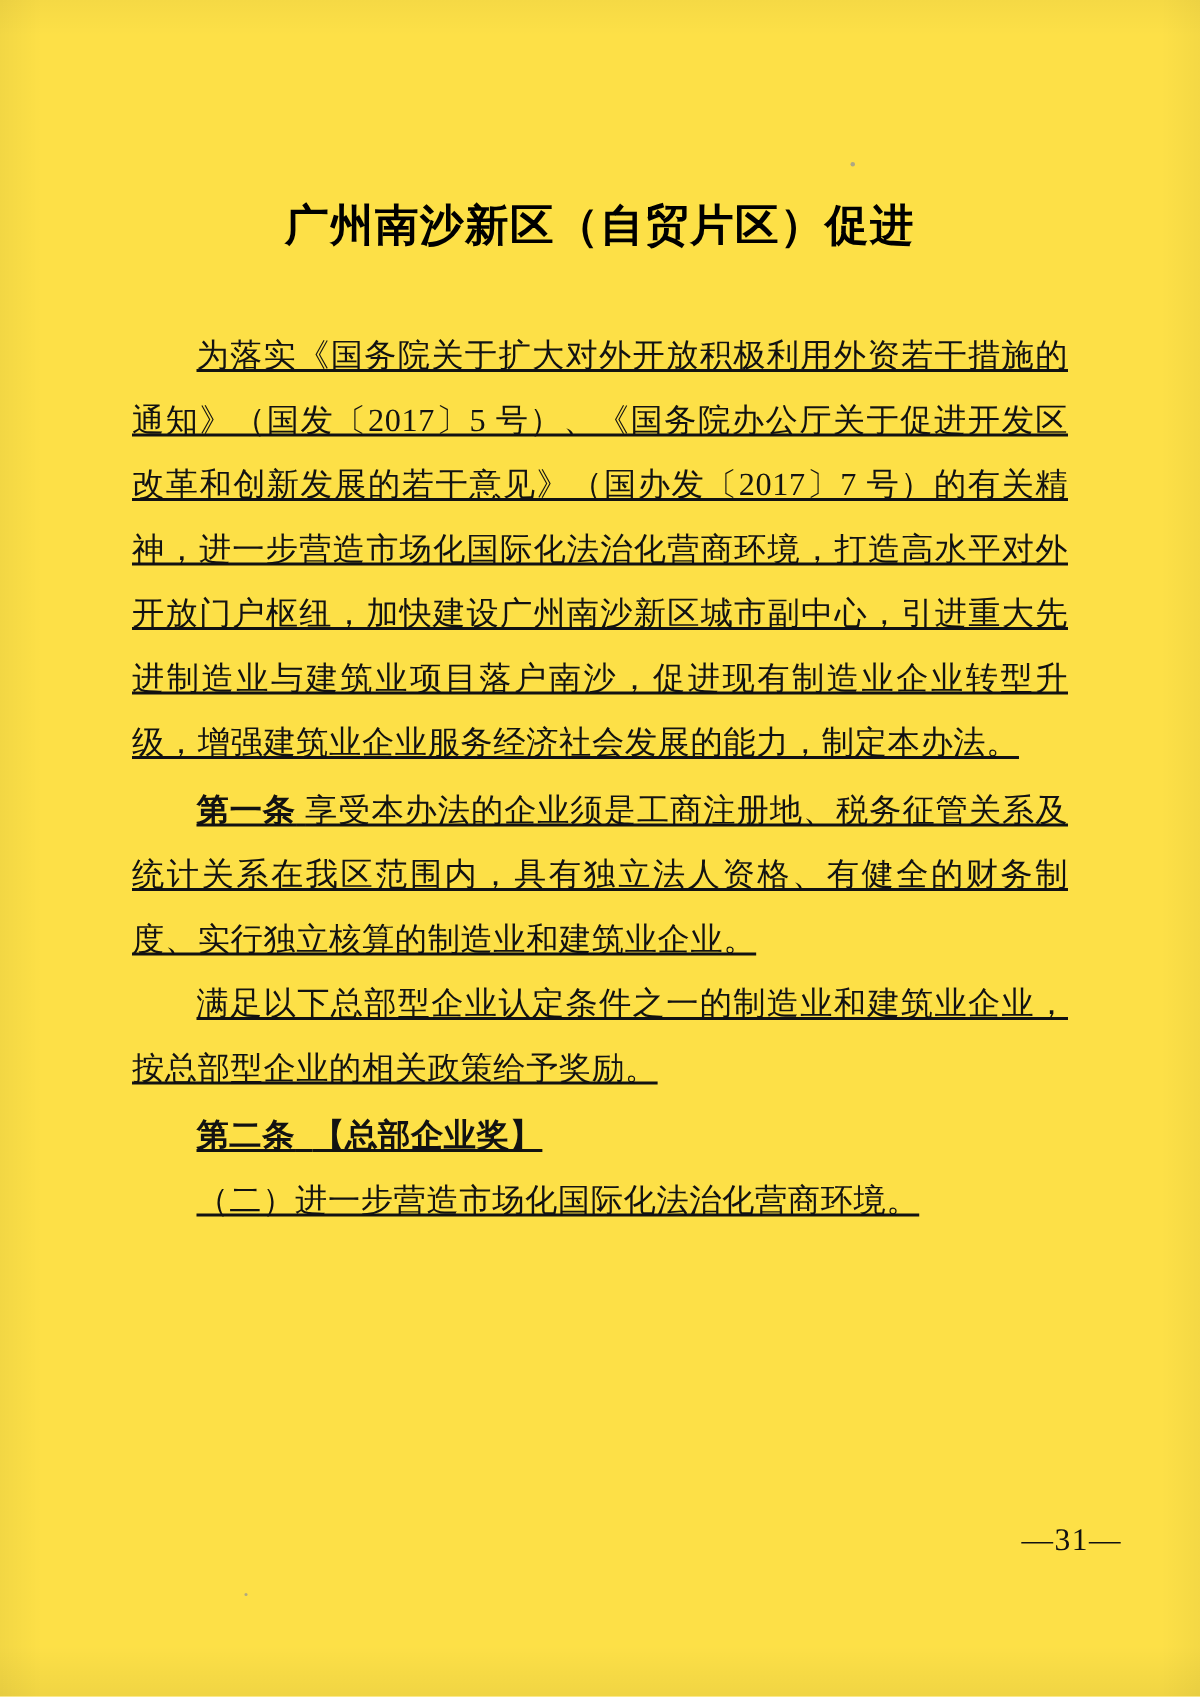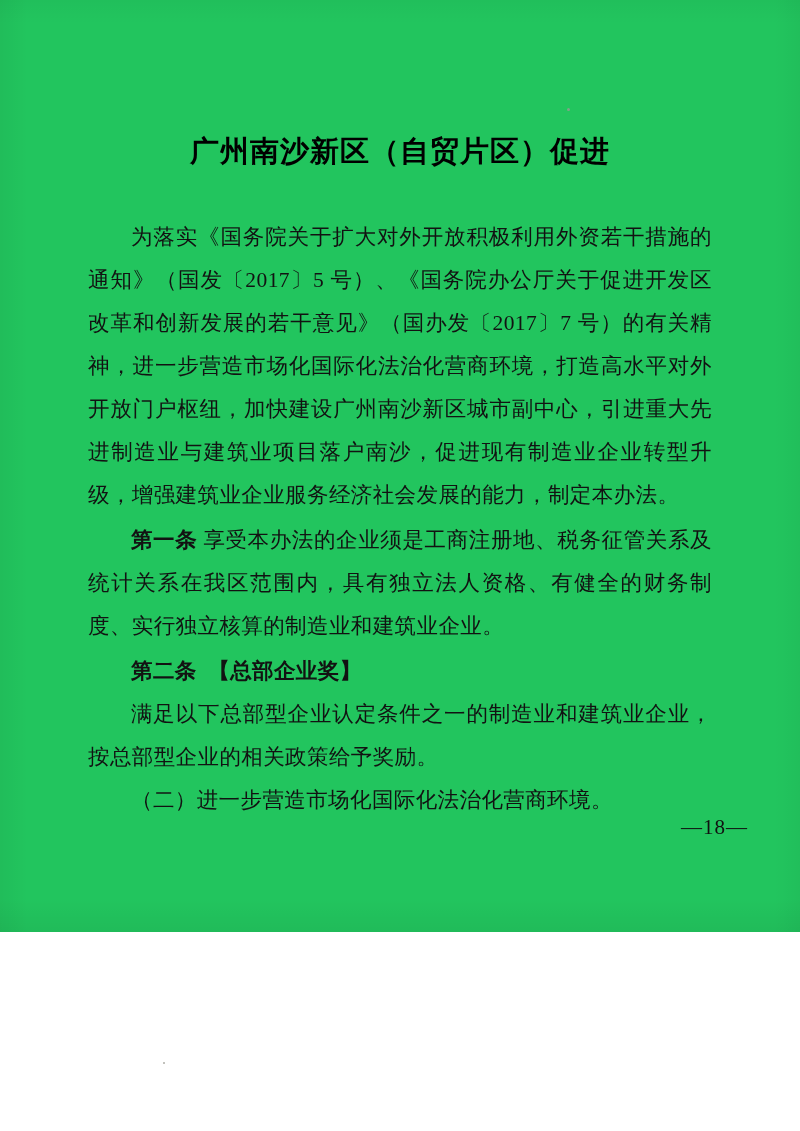--- a/index.html
+++ b/index.html
@@ -10,22 +10,22 @@
     width: 800px;
     height: 1131px;
     background: #ffffff;
     font-family: "Liberation Serif", "DejaVu Serif", serif;
     color: #111111;
     overflow: hidden;
   }
   .page {
     position: relative;
     width: 800px;
-    height: 932px;
-    background: #22c55e;
+    height: 1131px;
+    background: #fde047;
     box-sizing: border-box;
   }
   
   .page::before {
     content: "";
     position: absolute;
     inset: 0;
     pointer-events: none;
     background:
       linear-gradient(to right, rgba(0,0,0,0.045) 0px, rgba(0,0,0,0.0) 28px),
@@ -57,20 +57,21 @@
     margin-top: 42px;
   }
   p.para {
     margin: 0 0 0 0;
     font-size: 21.5px;
     line-height: 43px;
     text-align: justify;
     text-justify: inter-ideograph;
     letter-spacing: 0.4px;
     color: #121212;
+    text-decoration: underline;
   }
   p.indent {
     text-indent: 2em;
   }
   p.gap {
     margin-top: 2px;
   }
   .bold-lead {
     font-weight: bold;
   }
@@ -104,26 +105,26 @@
     <div class="title-block">
       <span class="title-line">广州南沙新区（自贸片区）促进</span>
     </div>
 
     <div class="body-block">
 
       <p class="para indent">为落实《国务院关于扩大对外开放积极利用外资若干措施的通知》（国发〔2017〕5 号）、《国务院办公厅关于促进开发区改革和创新发展的若干意见》（国办发〔2017〕7 号）的有关精神，进一步营造市场化国际化法治化营商环境，打造高水平对外开放门户枢纽，加快建设广州南沙新区城市副中心，引进重大先进制造业与建筑业项目落户南沙，促进现有制造业企业转型升级，增强建筑业企业服务经济社会发展的能力，制定本办法。</p>
 
       <p class="para indent gap"><span class="bold-lead">第一条</span>&nbsp;<span>享受本办法的企业须是工商注册地、税务征管关系及统计关系在我区范围内，具有独立法人资格、有健全的财务制度、实行独立核算的制造业和建筑业企业。</span></p>
 
+      <p class="para indent">满足以下总部型企业认定条件之一的制造业和建筑业企业，按总部型企业的相关政策给予奖励。</p>
+
       <p class="para indent gap"><span class="bold-lead">第二条</span>&nbsp;&nbsp;<span class="bold-lead">【总部企业奖】</span></p>
-
-      <p class="para indent">满足以下总部型企业认定条件之一的制造业和建筑业企业，按总部型企业的相关政策给予奖励。</p>
 
 
       <p class="para indent">（二）进一步营造市场化国际化法治化营商环境。</p>
 
 
     </div>
   </div>
 
-  <div class="page-number">—18—</div>
+  <div class="page-number">—31—</div>
 
 </div>
 
 </body></html>

